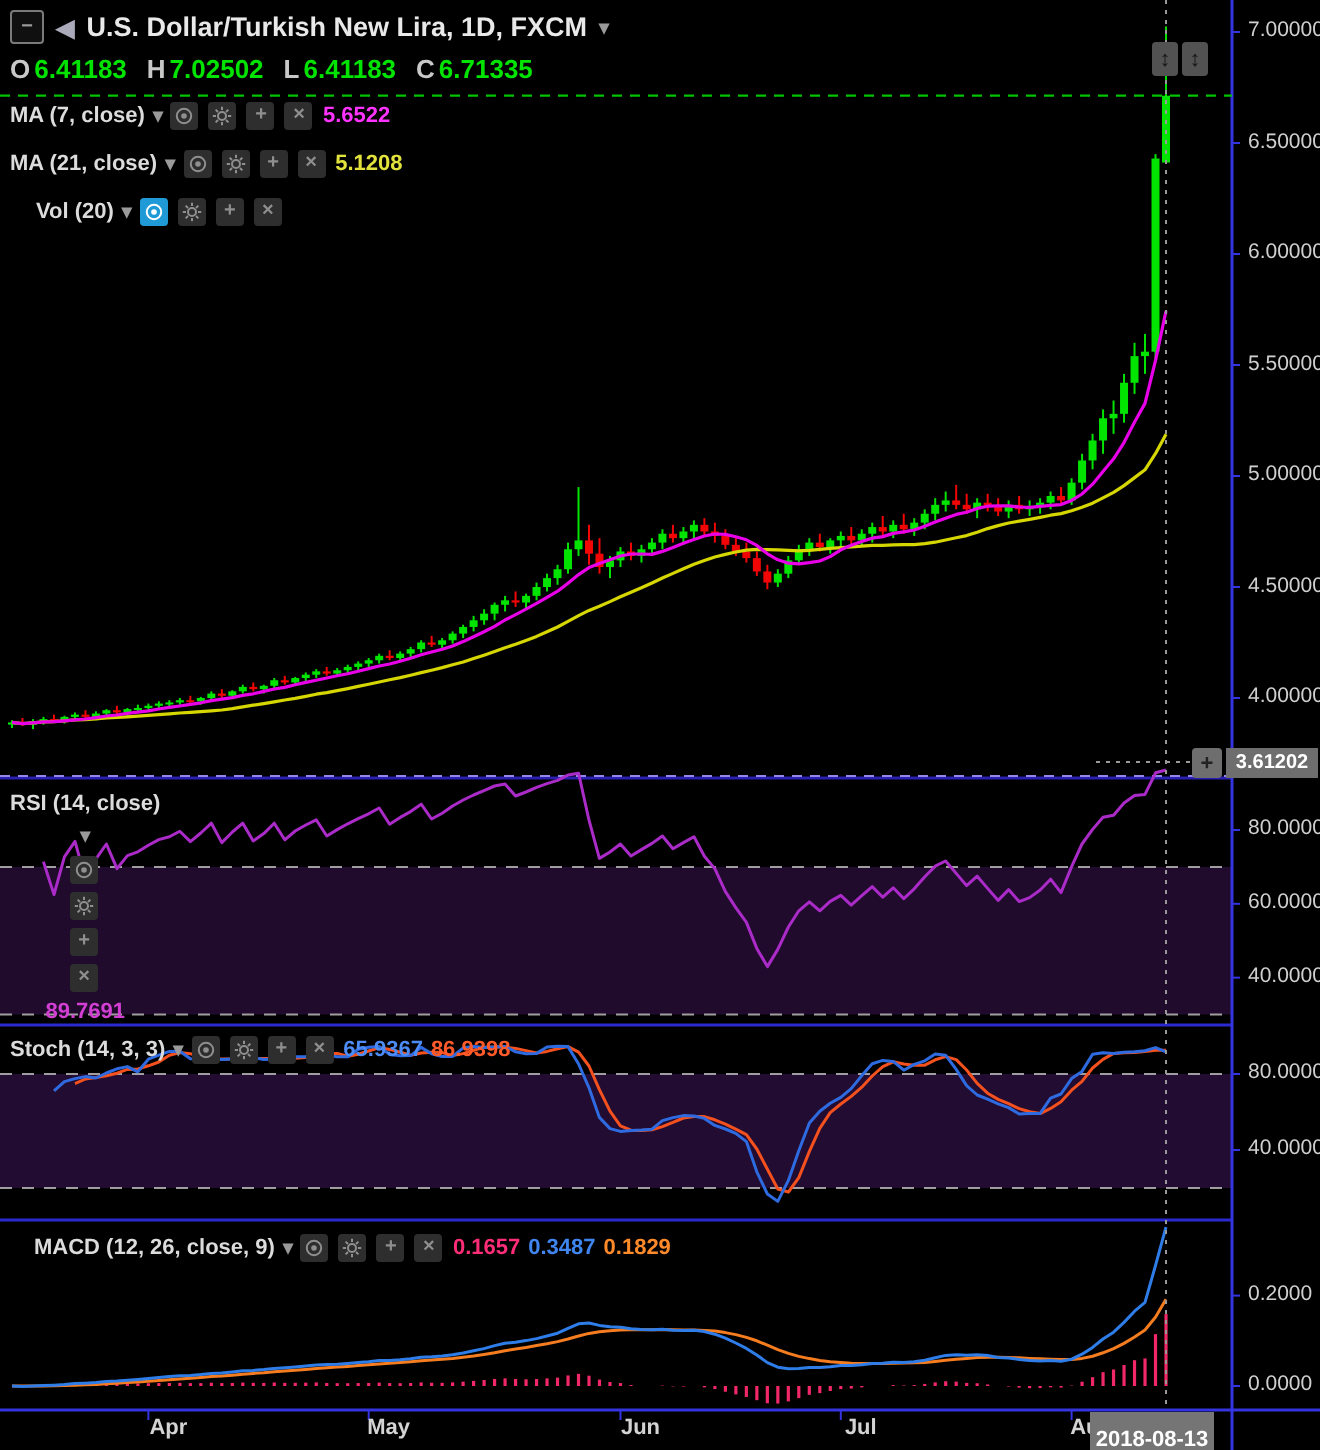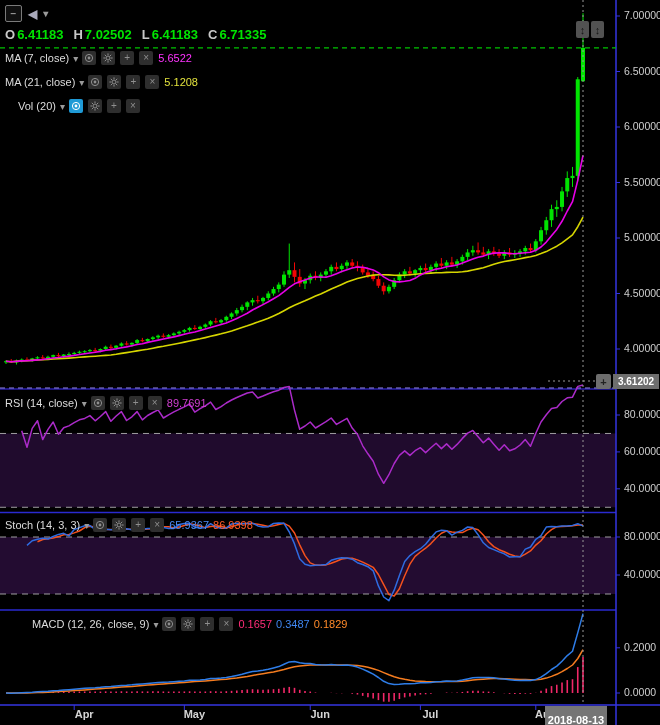--- a/index.html
+++ b/index.html
@@ -7,21 +7,21 @@
   .abs{position:absolute;}
   .row{display:flex;align-items:center;gap:3px;white-space:nowrap;}
   .titlebar{left:5px;top:5px;color:#e9e9e9;font-size:13.5px;font-weight:700;gap:6px;}
   .collapse-box{display:inline-flex;align-items:center;justify-content:center;width:15px;height:15px;border:1px solid #7a7a7a;border-radius:2px;color:#9a9a9a;font-size:10px;line-height:1;background:#101010;}
   .flag{color:#aab;font-size:12px;}
   .caret{color:#9a9a9a;font-size:10px;}
   .ohlcrow{left:5px;top:27px;font-size:13px;font-weight:700;gap:10px;}
   .og{display:flex;gap:2px;}
   .ol{color:#c8c8c8;}
   .ov{color:#00e400;}
-  .legend{font-size:11px;font-weight:400;color:#dcdcdc;gap:4px;text-align:center;}
+  .legend{font-size:11px;font-weight:700;color:#dcdcdc;gap:4px;text-align:center;}
   .ibox{display:inline-flex;align-items:center;justify-content:center;width:14px;height:14px;background:#2e2e2e;border-radius:2px;color:#8f8f8f;font-size:10px;line-height:1;margin-right:1px;}
   .ibox svg{display:block;}
   .ibox.active{background:#1f9ad6;color:#fff;}
   .paddle{display:inline-flex;align-items:center;justify-content:center;width:13px;height:17px;background:#525252;border-radius:2px;color:#161616;font-size:11px;font-weight:700;}
   .axlbl{position:absolute;left:8px;color:#cfcfcf;font-size:10.5px;white-space:nowrap;}
   .tlbl{position:absolute;top:3px;color:#d4d4d4;font-size:11px;font-weight:700;transform:translateX(-50%);}
   .datebox{left:545px;top:706px;width:62px;height:28px;background:#757575;color:#fff;font-size:11px;font-weight:700;display:flex;align-items:center;justify-content:center;}
   .pxbox{left:613px;top:374px;width:46px;height:15px;background:#6e6e6e;color:#fff;font-size:10px;font-weight:700;display:flex;align-items:center;justify-content:center;}
   .plusbox{left:596px;top:374px;width:15px;height:15px;background:#6e6e6e;color:#222;font-size:11px;font-weight:700;display:flex;align-items:center;justify-content:center;border-radius:2px;}
   .v-ma7{color:#ff33ff;}
@@ -400,20 +400,21 @@
     <line x1="74.19090909090909" y1="705" x2="74.19090909090909" y2="710" stroke="#3434e0"></line>
     <line x1="184.34545454545454" y1="705" x2="184.34545454545454" y2="710" stroke="#3434e0"></line>
     <line x1="310.2363636363636" y1="705" x2="310.2363636363636" y2="710" stroke="#3434e0"></line>
     <line x1="420.3909090909091" y1="705" x2="420.3909090909091" y2="710" stroke="#3434e0"></line>
     <line x1="535.790909090909" y1="705" x2="535.790909090909" y2="710" stroke="#3434e0"></line>
   </svg>
 
 <div class="abs row titlebar">
   <span class="collapse-box">−</span>
   <span class="flag">◀</span>
+  <span>U.S. Dollar/Turkish New Lira, 1D, FXCM</span>
   <span class="caret">▾</span>
 </div>
 
 <div class="abs row ohlcrow">
   <span class="og">
       <span class="ol">O</span>
       <span class="ov">6.41183</span>
     </span>
   <span class="og">
       <span class="ol">H</span>
@@ -513,21 +514,21 @@
     </span>
   <span class="ibox">+</span>
   <span class="ibox">×</span>
 </div>
 
 <div class="abs row" style="left:576px;top:21px;gap:2px;">
   <span class="paddle">↕</span>
   <span class="paddle">↕</span>
 </div>
 
-<div class="abs row legend" style="left:5px;top:396px;">
+<div class="abs row legend" style="left:5px;top:396px;flex-direction:column;">
   <span>RSI (14, close)</span>
   <span class="caret">▾</span>
   <span class="ibox">
       <svg width="10" height="10" viewBox="0 0 10 10">
         <circle cx="5" cy="5" r="3.6" fill="none" stroke="#8f8f8f"></circle>
         <circle cx="5" cy="5" r="1.4" fill="#8f8f8f"></circle>
       </svg>
     </span>
   <span class="ibox">
       <svg width="10" height="10" viewBox="0 0 10 10">
@@ -572,21 +573,21 @@
           <line x1="3" y1="7" x2="1.8" y2="8.2"></line>
         </g>
       </svg>
     </span>
   <span class="ibox">+</span>
   <span class="ibox">×</span>
   <span class="v-stk">65.9367</span>
   <span class="v-std">86.9398</span>
 </div>
 
-<div class="abs row legend" style="left:20px;top:617px;padding-left:12px;">
+<div class="abs row legend" style="left:5px;top:617px;padding-left:12px;">
   <span>MACD (12, 26, close, 9)</span>
   <span class="caret">▾</span>
   <span class="ibox">
       <svg width="10" height="10" viewBox="0 0 10 10">
         <circle cx="5" cy="5" r="3.6" fill="none" stroke="#8f8f8f"></circle>
         <circle cx="5" cy="5" r="1.4" fill="#8f8f8f"></circle>
       </svg>
     </span>
   <span class="ibox">
       <svg width="10" height="10" viewBox="0 0 10 10">

